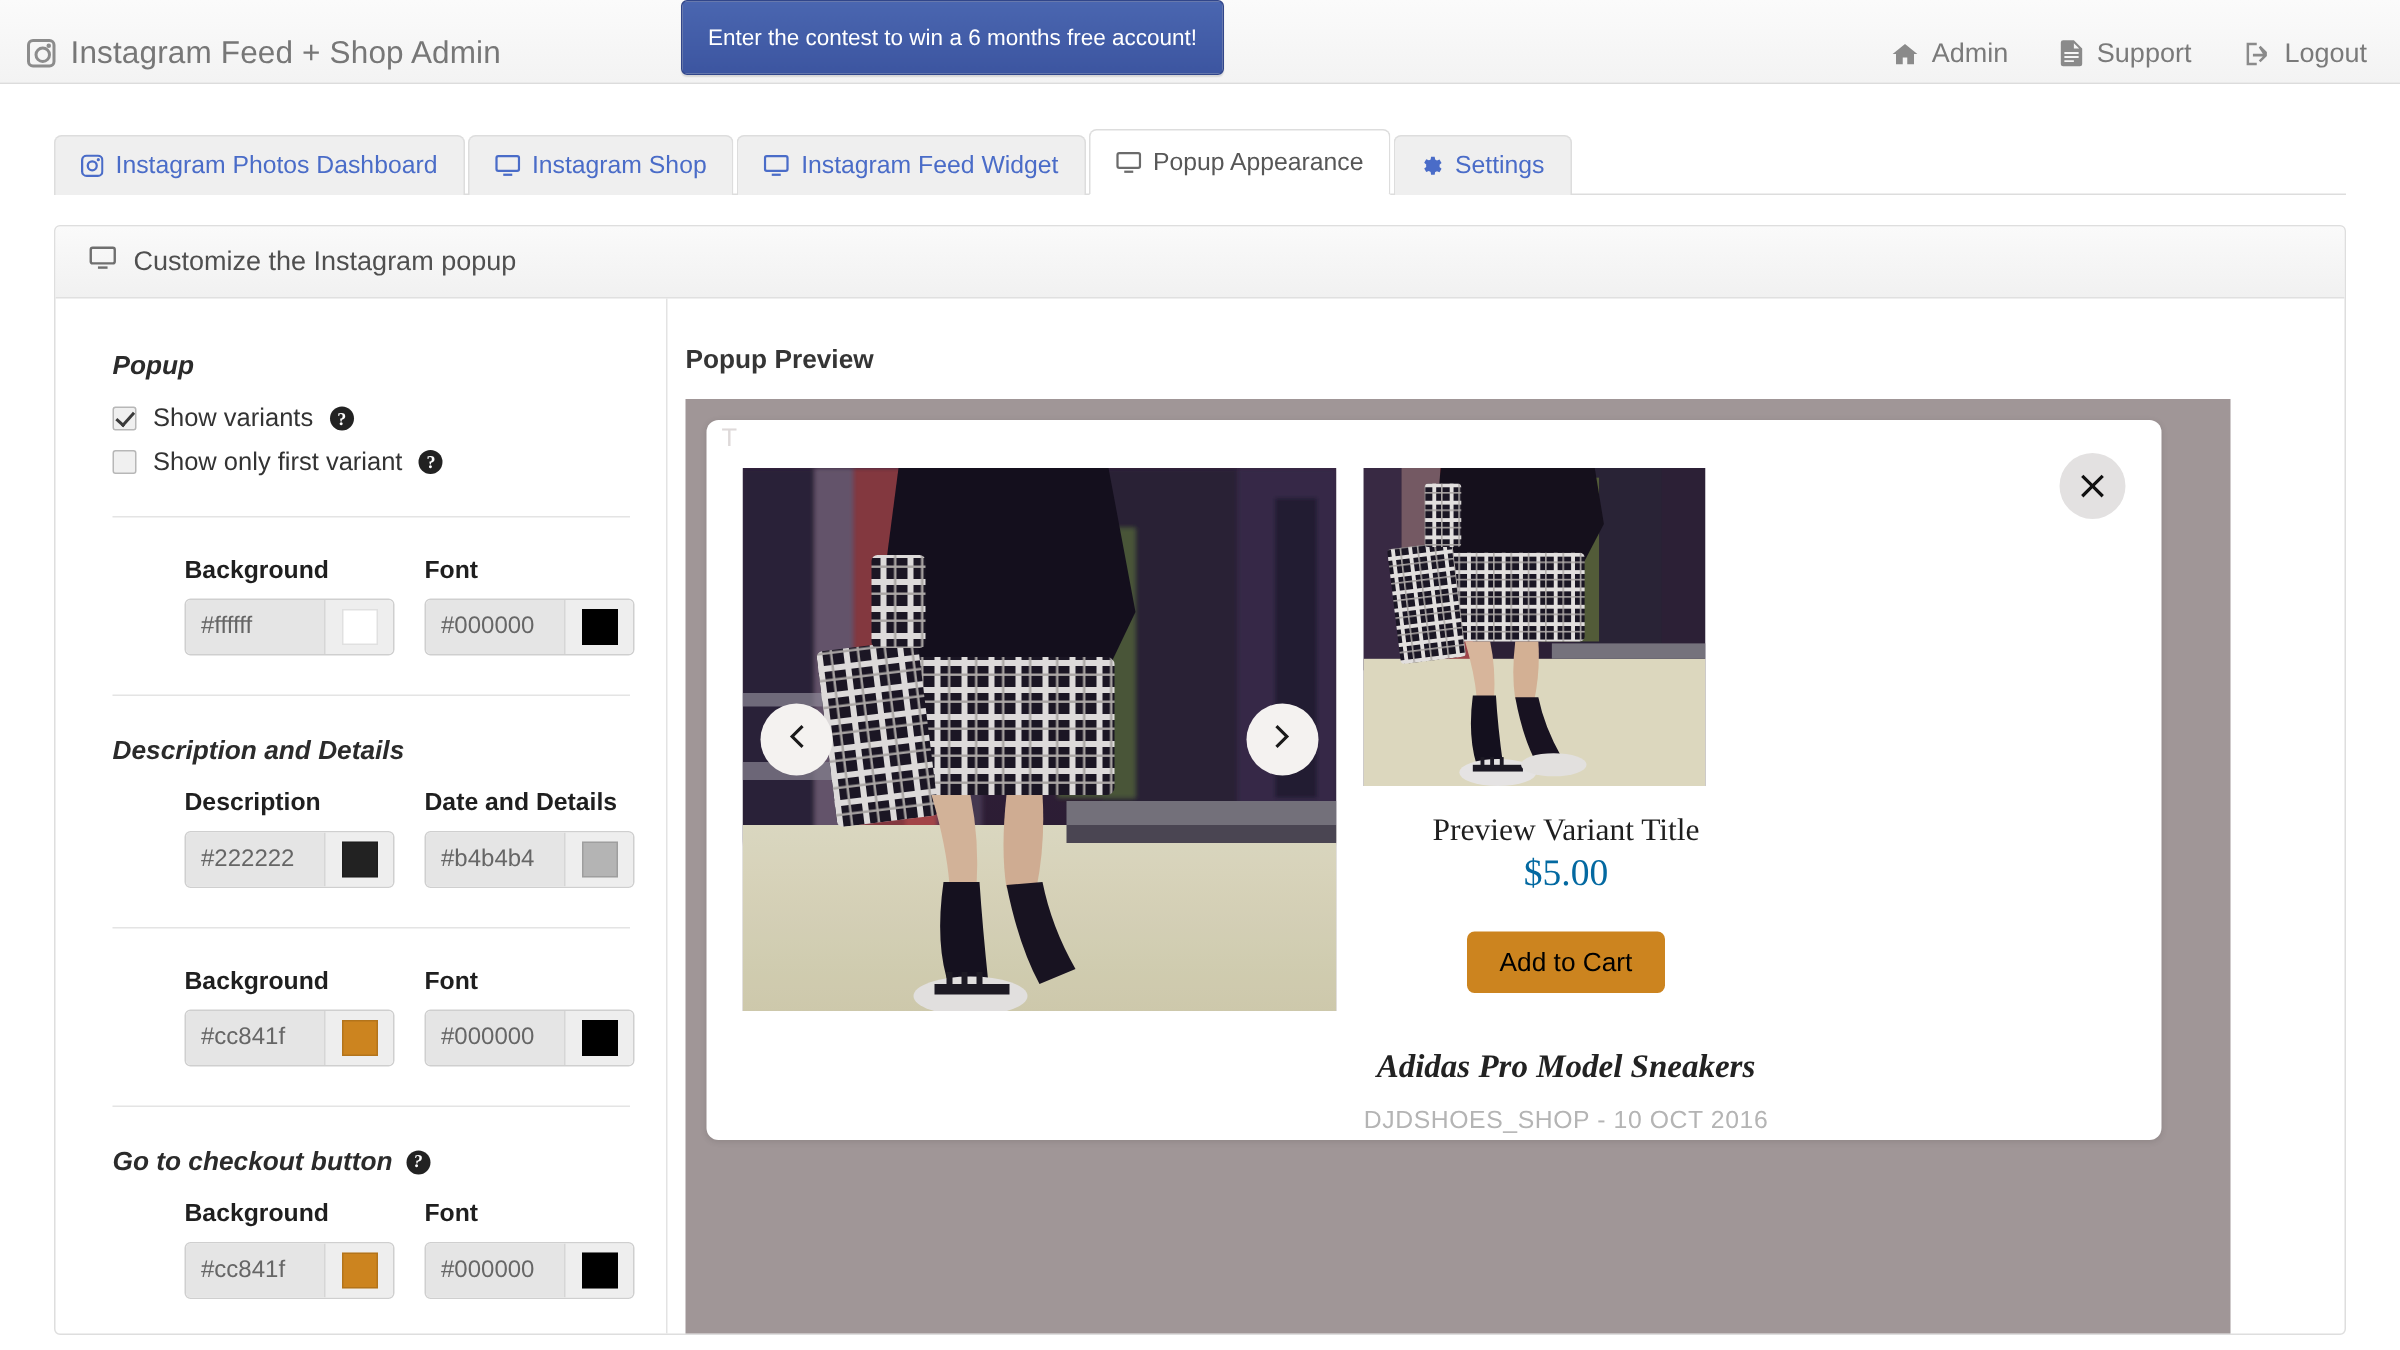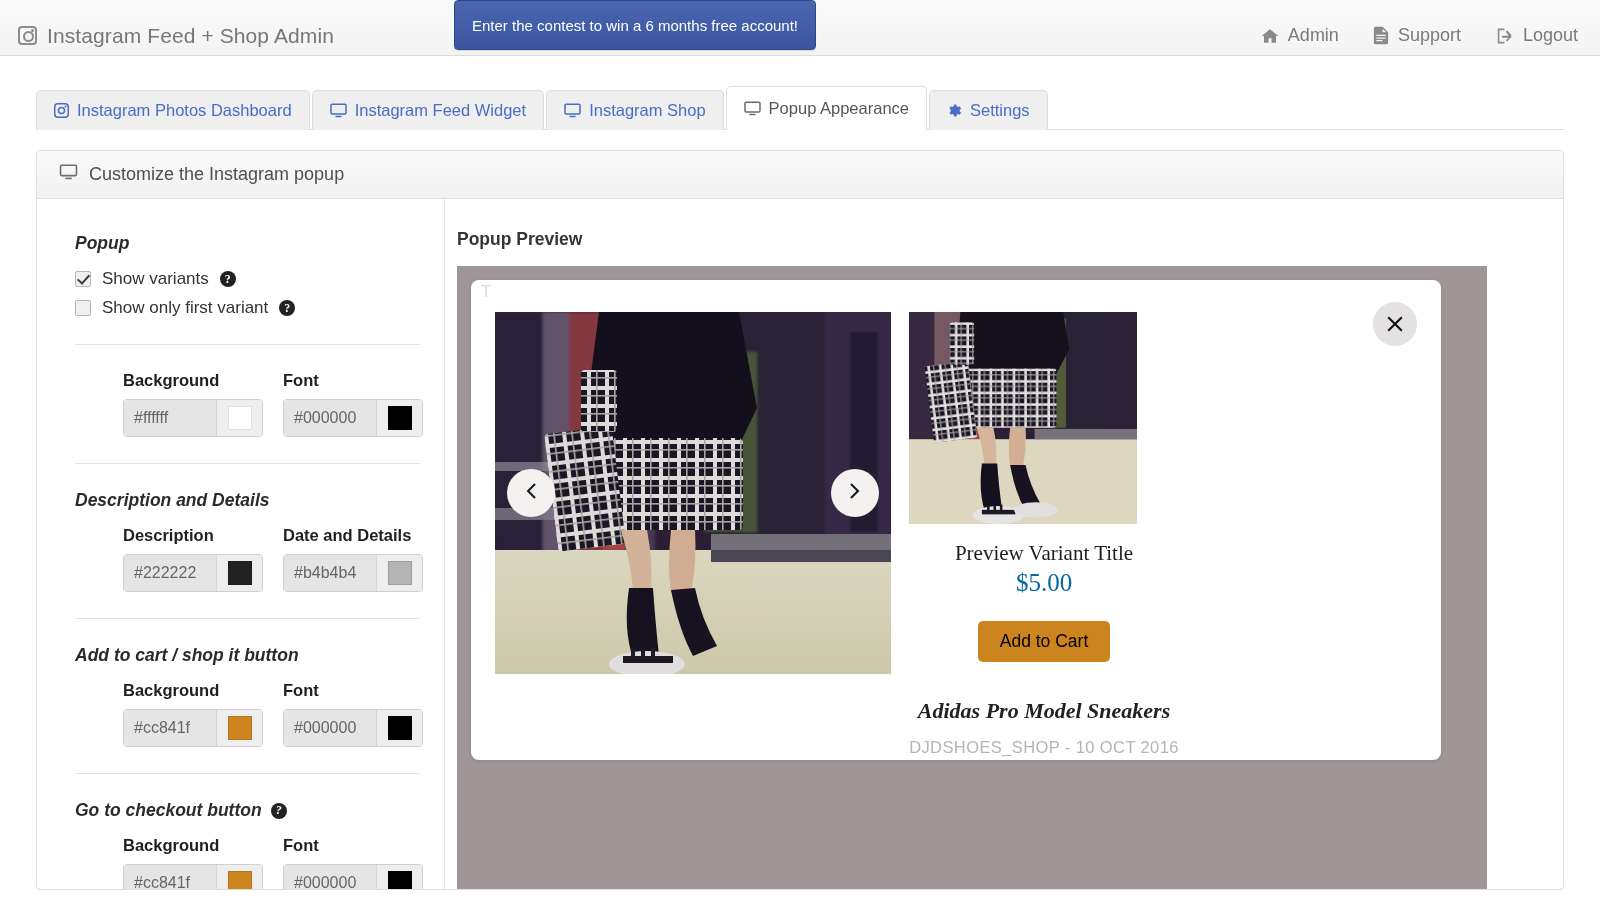--- a/index.html
+++ b/index.html
@@ -417,30 +417,30 @@
     </span>
     <span>Instagram Photos Dashboard</span>
   </div>
   <div class="tab">
     <span>
       <svg width="17" height="15" viewBox="0 0 22 20">
           <rect x="1" y="1.5" width="20" height="13" rx="1.6" fill="none" stroke="#4a6cc8" stroke-width="2"></rect>
           <rect x="7" y="17" width="8" height="2" fill="#4a6cc8"></rect>
         </svg>
     </span>
-    <span>Instagram Feed Widget</span>
+    <span>Instagram Shop</span>
   </div>
   <div class="tab">
     <span>
       <svg width="17" height="15" viewBox="0 0 22 20">
           <rect x="1" y="1.5" width="20" height="13" rx="1.6" fill="none" stroke="#4a6cc8" stroke-width="2"></rect>
           <rect x="7" y="17" width="8" height="2" fill="#4a6cc8"></rect>
         </svg>
     </span>
-    <span>Instagram Shop</span>
+    <span>Instagram Feed Widget</span>
   </div>
   <div class="tab active">
     <span>
       <svg width="17" height="15" viewBox="0 0 22 20">
           <rect x="1" y="1.5" width="20" height="13" rx="1.6" fill="none" stroke="#6b6b6b" stroke-width="2"></rect>
           <rect x="7" y="17" width="8" height="2" fill="#6b6b6b"></rect>
         </svg>
     </span>
     <span>Popup Appearance</span>
   </div>
@@ -527,23 +527,20 @@
             <input type="text" value="#b4b4b4" style="">
             <span class="swatch-wrap">
                 <span class="swatch" style="background:#b4b4b4"></span>
               </span>
           </div>
         </div>
       </div>
 
       <hr class="rule">
 
-      <div class="sec-title">
-        <span>Add to cart / shop it button</span>
-      </div>
       <div class="field-grid">
         <div class="field">
           <div class="field-label">Background</div>
           <div class="colorinput">
             <input type="text" value="#cc841f" style="">
             <span class="swatch-wrap">
                 <span class="swatch" style="background:#cc841f"></span>
               </span>
           </div>
         </div>

